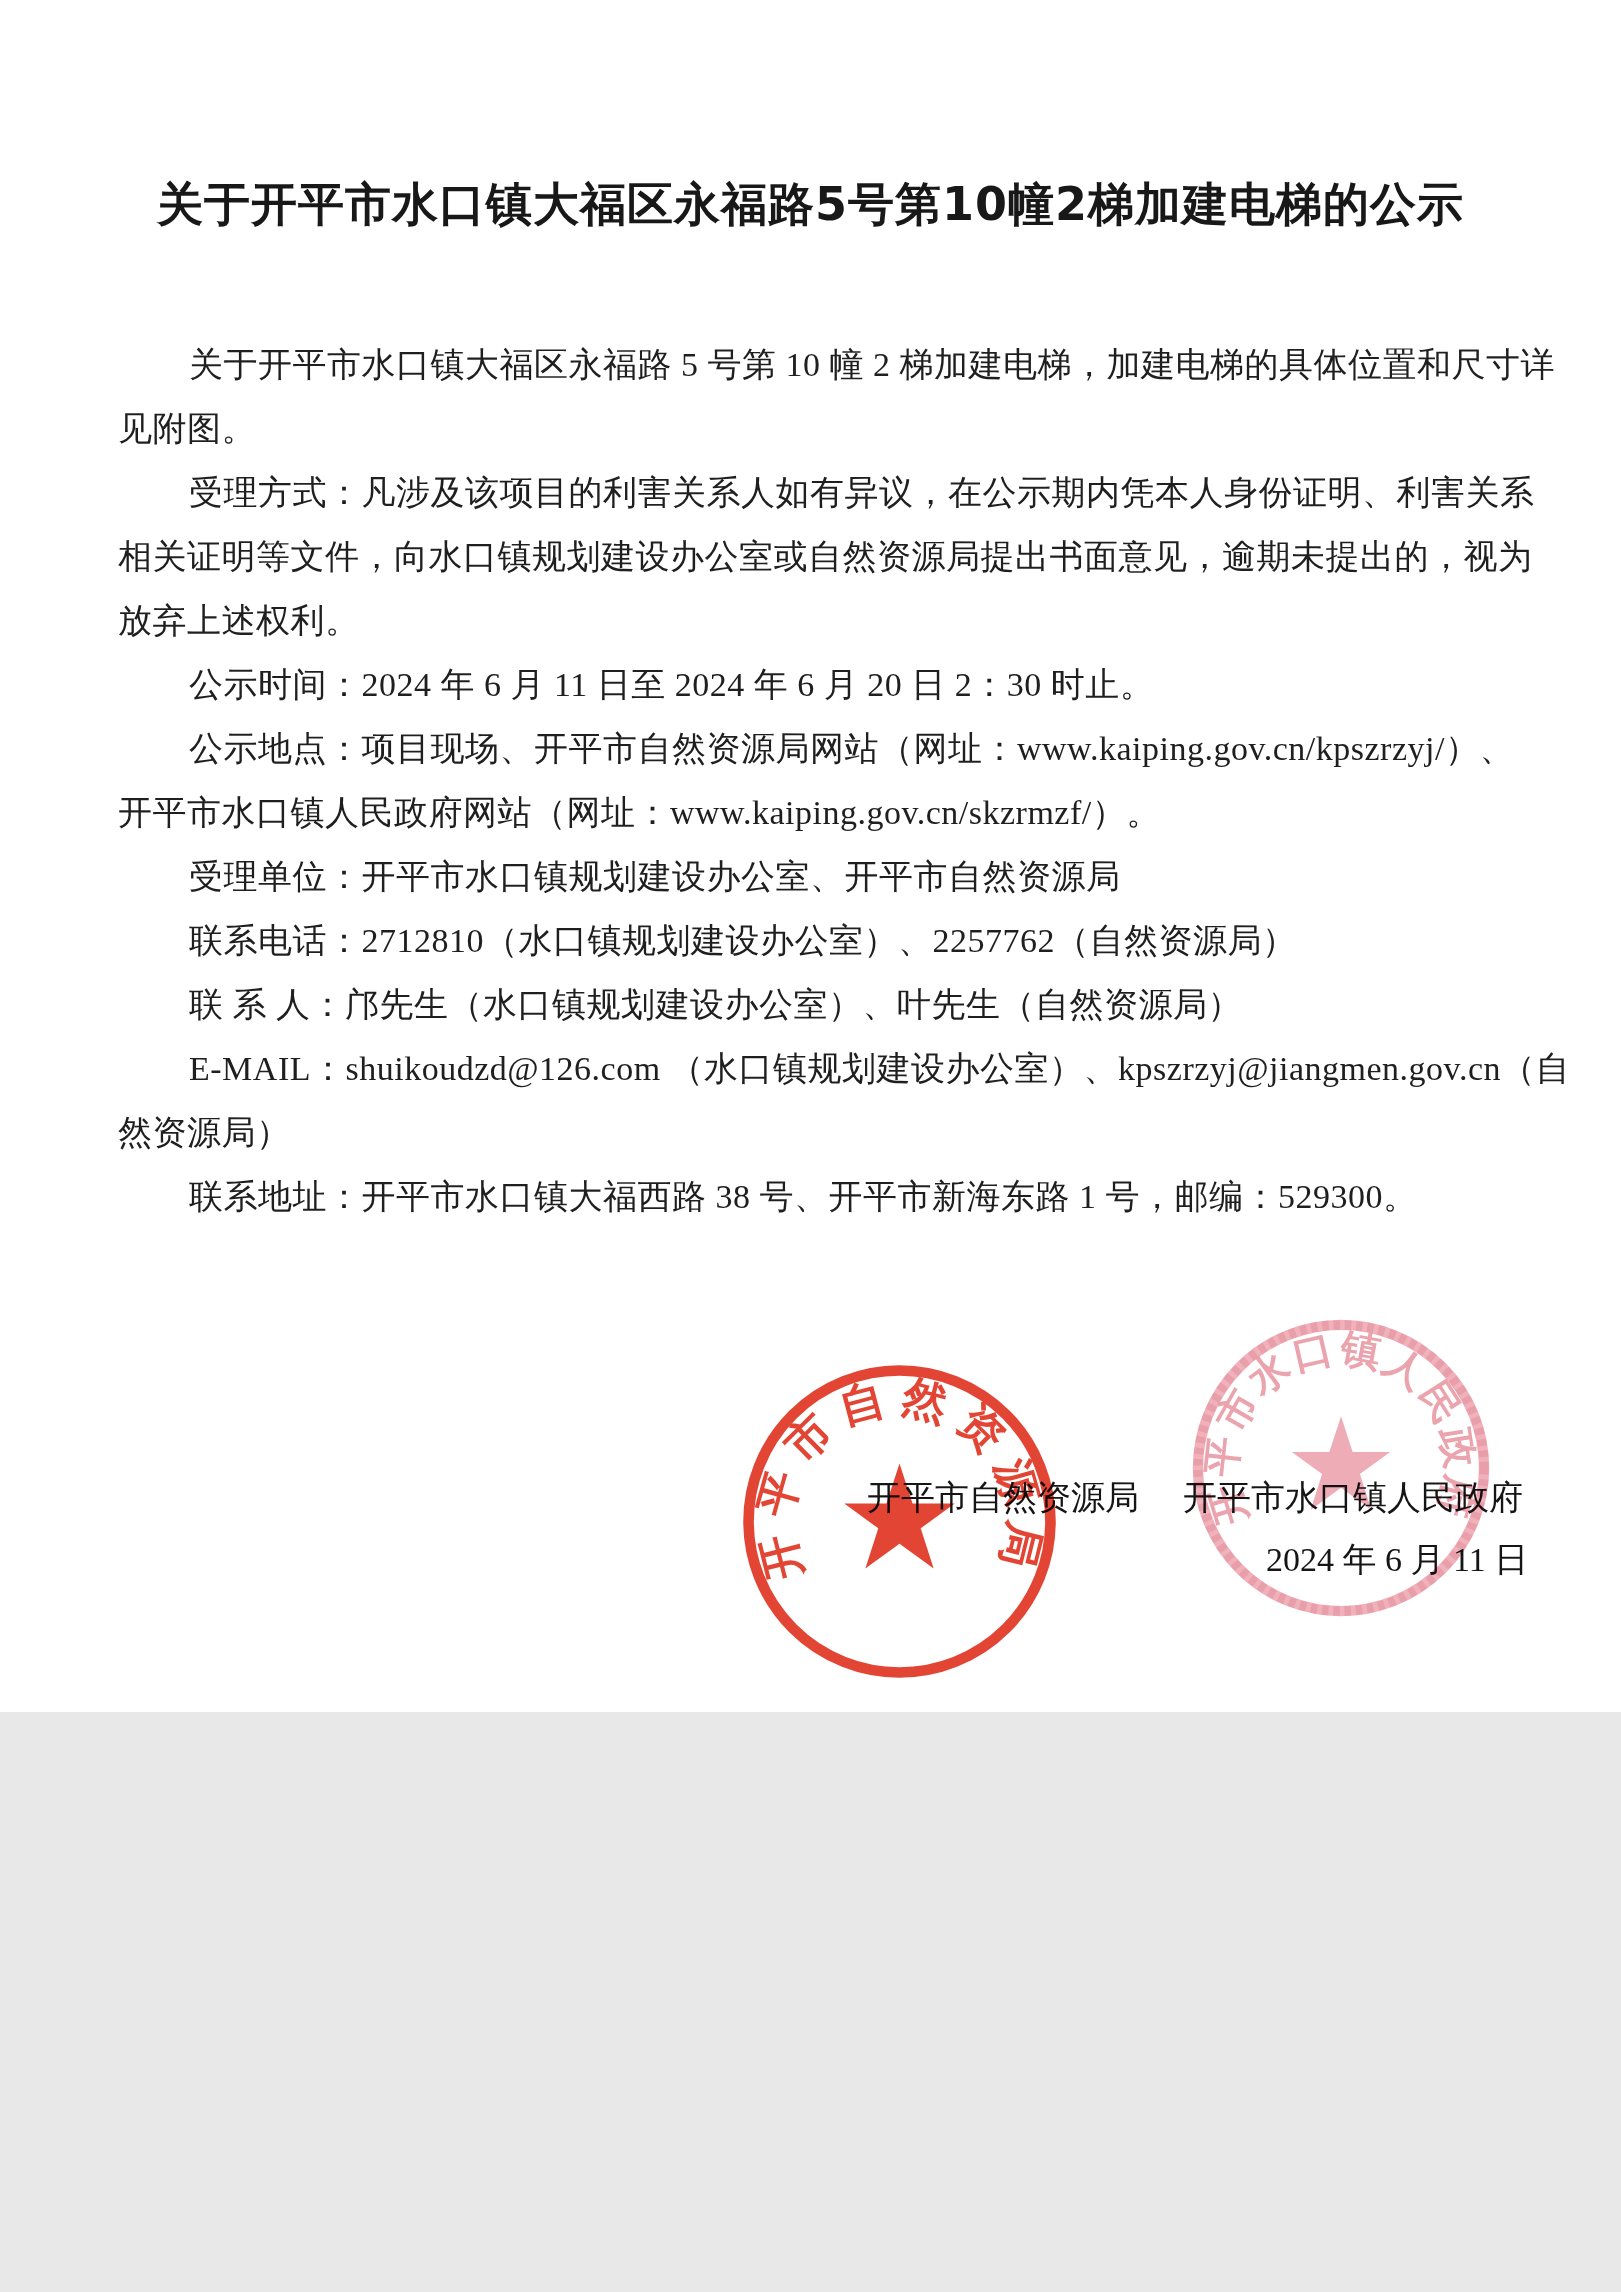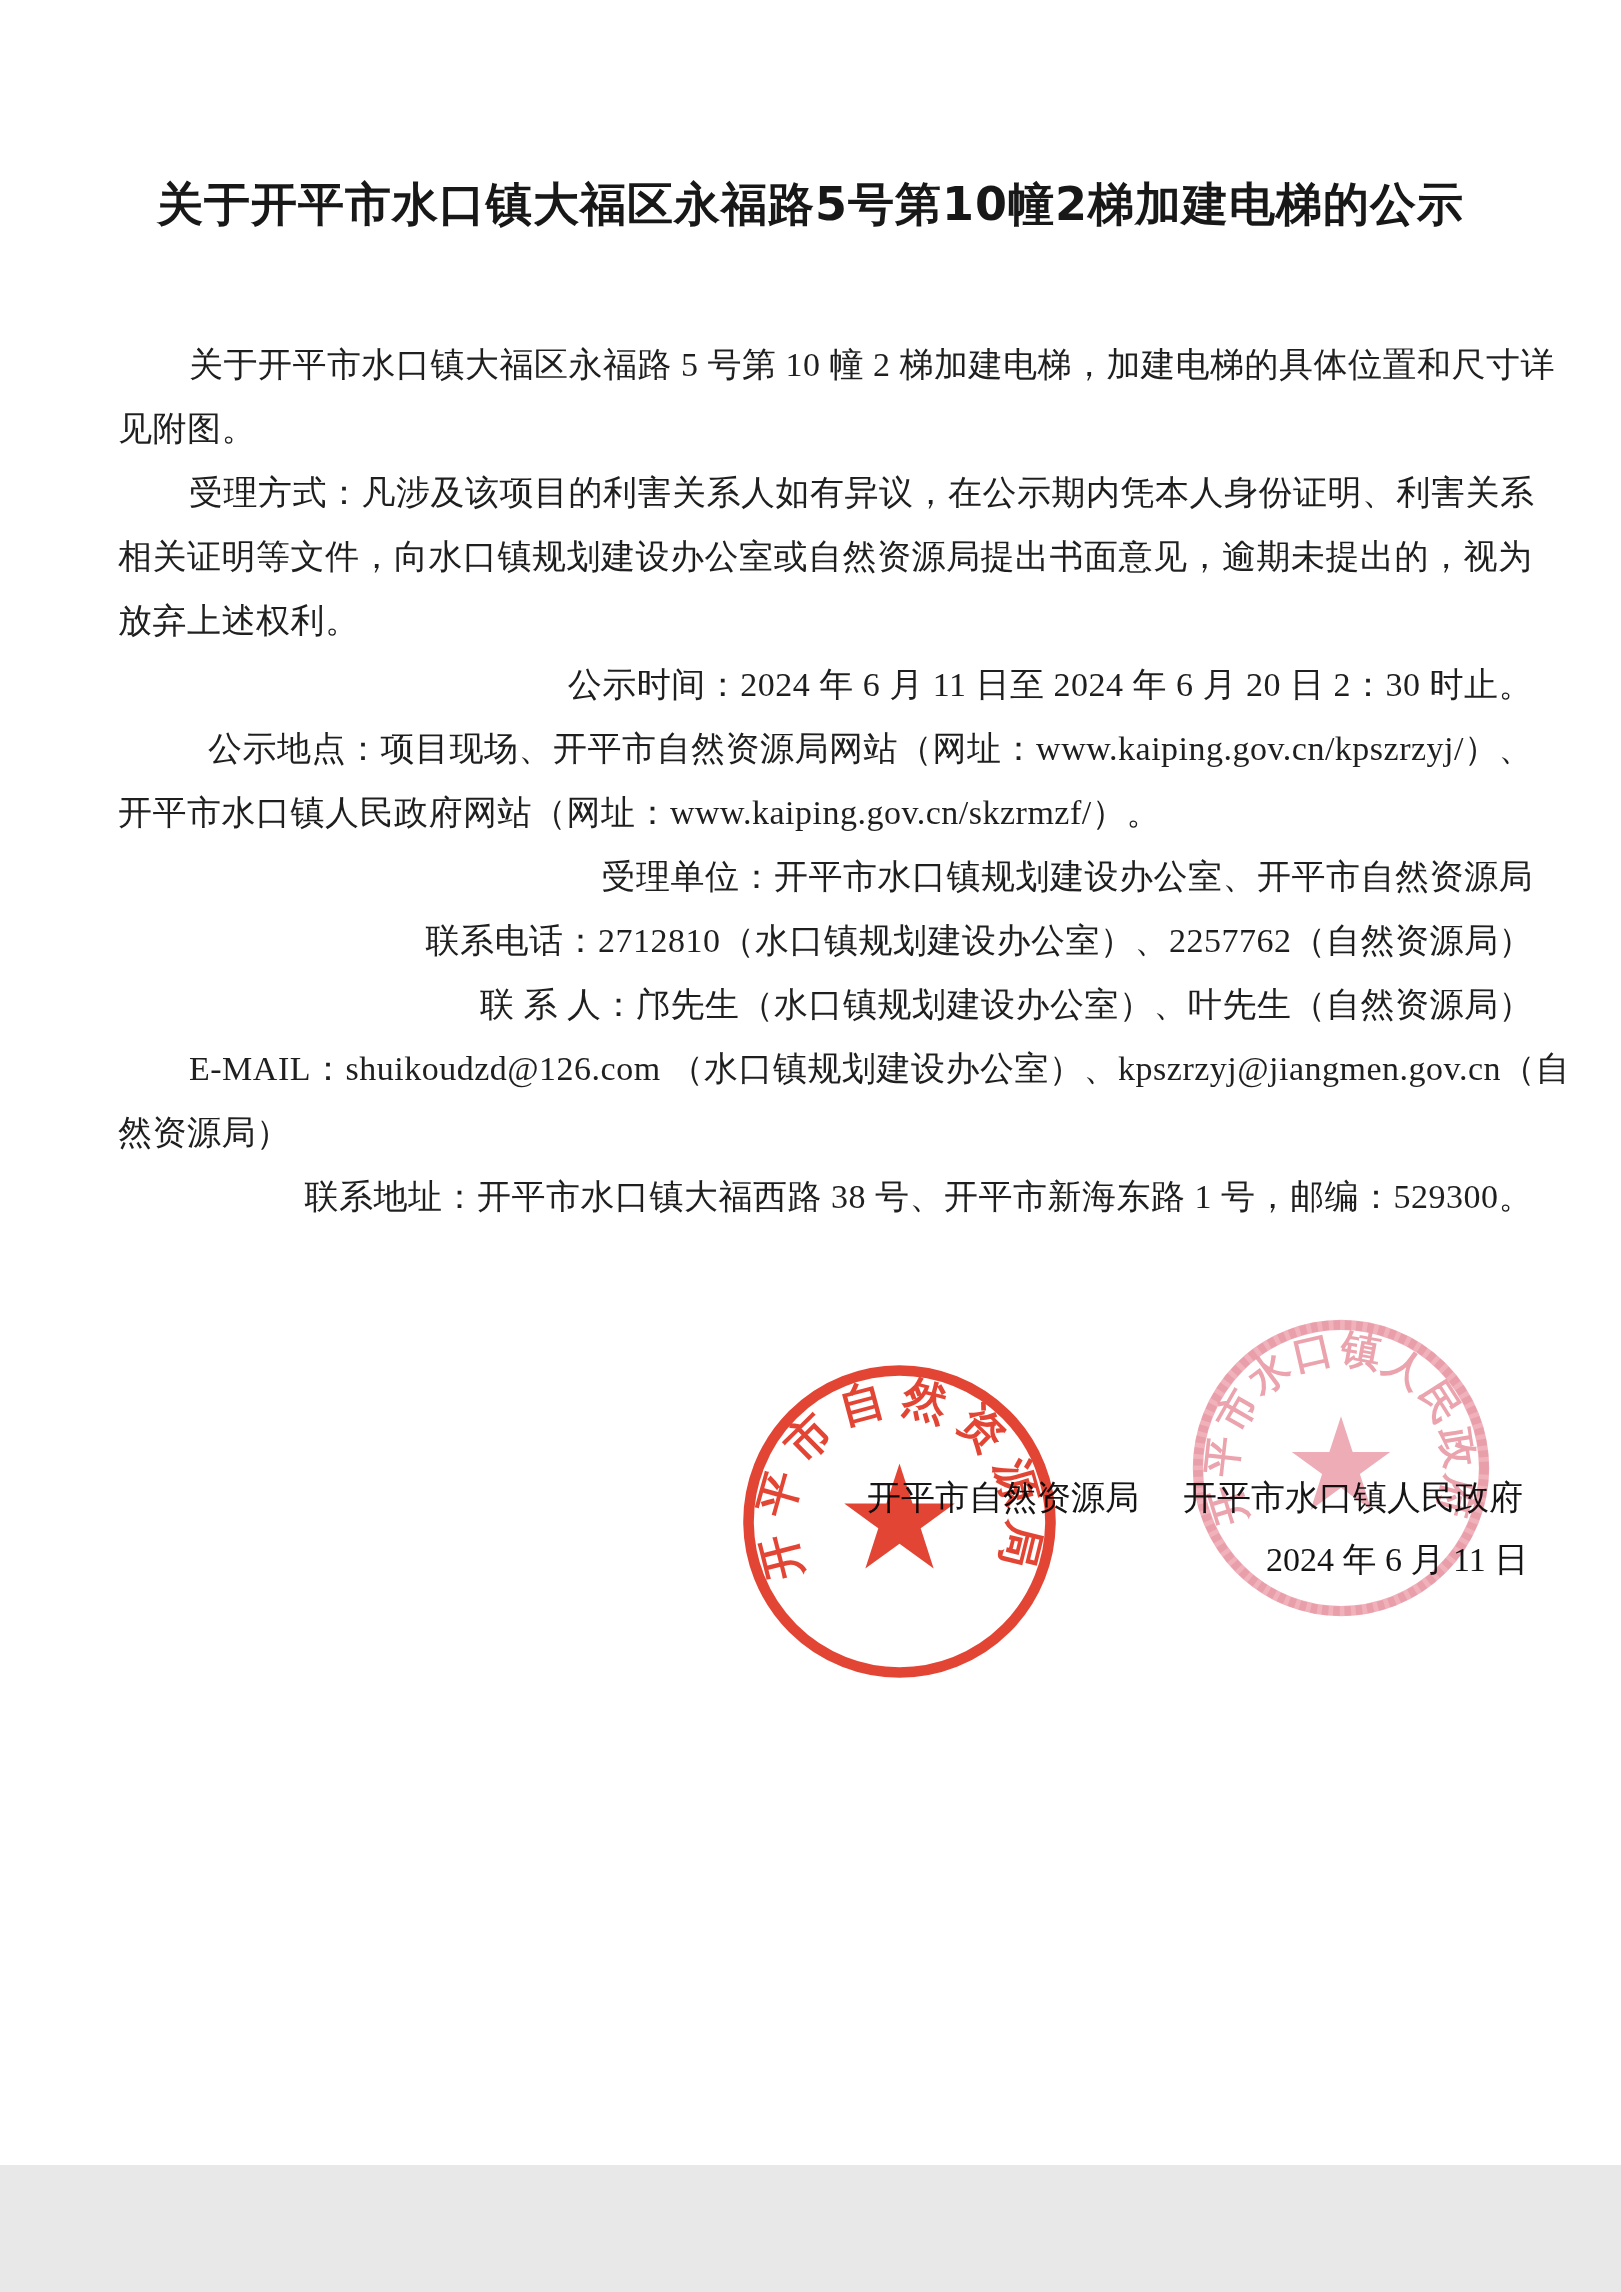--- a/index.html
+++ b/index.html
@@ -1,18 +1,18 @@
 <!DOCTYPE html>
 <html><head>
 <meta charset="utf-8">
 <style>
   html,body{margin:0;padding:0;background:#e8e8e8;}
   .page{
     position:relative;
-    width:1621px;height:2165px;
+    width:1621px;height:1712px;
     margin:0 auto;
     background:#ffffff;
     overflow:hidden;
     font-family:"Liberation Serif","DejaVu Serif",serif;
     color:#1f1f1f;
   }
   .doc-title{
     position:absolute;
     top:169px;left:0;right:0;
     text-align:center;
@@ -28,21 +28,21 @@
     position:absolute;
     top:333px;left:118px;right:88px;
   }
   .line{
     height:64px;
     line-height:64px;
     font-size:34px;
     white-space:nowrap;
     letter-spacing:0.5px;
   }
-  .line.indent{padding-left:71px;text-align:right;}
+  .line.indent{padding-left:71px;}
   .sig{
     position:absolute;
     font-size:34px;
     line-height:39px;
     white-space:nowrap;
     color:#151515;
   }
   .sig-left{left:867px;top:1478px;}
   .sig-right{left:1183px;top:1478px;}
   .sig-date{left:1266px;top:1540px;}

